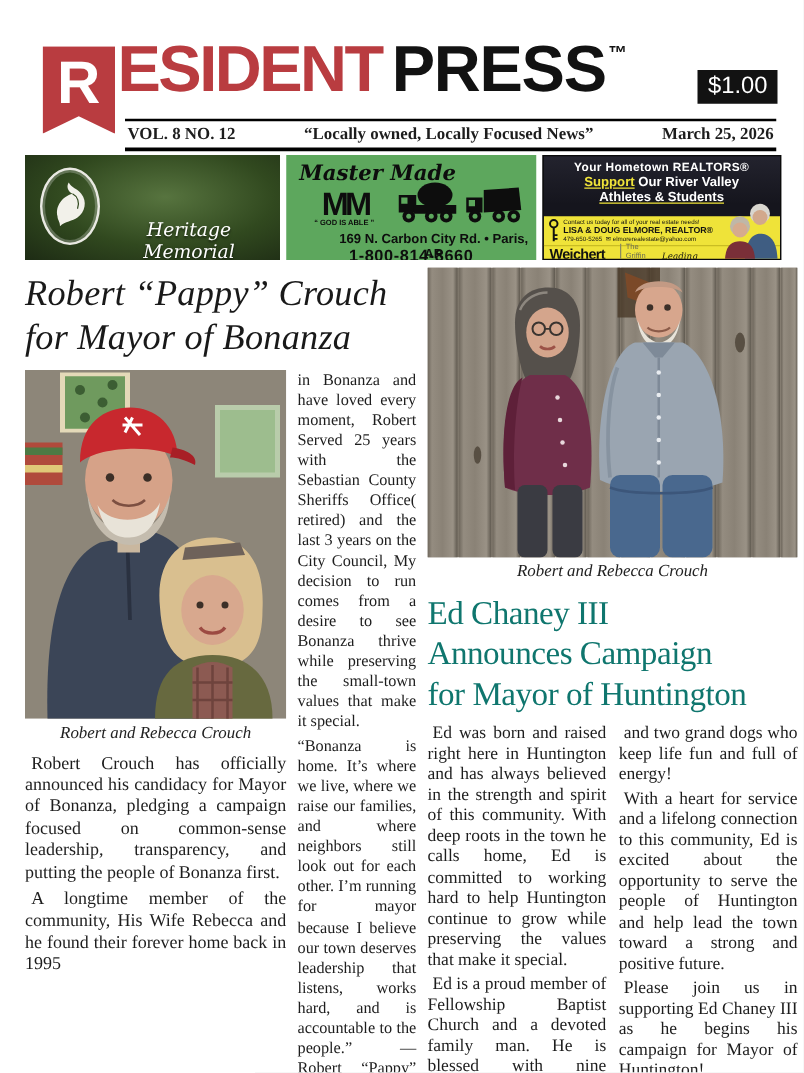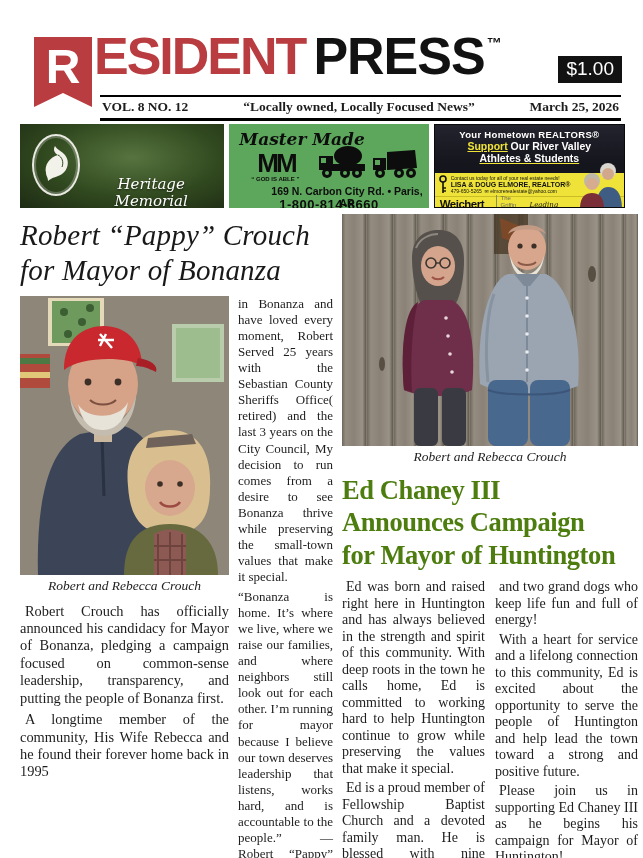--- a/index.html
+++ b/index.html
@@ -64,21 +64,21 @@
   .right-sec { width:296px; }
   h1.headline1 { font-style:italic; font-weight:400; font-size:29px; line-height:1.2; letter-spacing:.2px; margin:4px 0 8px; color:#191919; }
   .leftflex { display:flex; gap:9px; }
   .colA { width:209px; }
   .colB { width:95px; font-size:13px; line-height:1.24; text-align:justify; }
   .colB p + p { margin-top:3px; }
   .caption { font-style:italic; font-size:13.5px; text-align:center; margin:3px 0 9px; color:#222; }
   .bodytext { font-size:14.4px; line-height:1.21; text-align:justify; }
   .bodytext p { text-indent:5px; }
   .bodytext p + p { margin-top:4px; }
-  h2.headline2 { font-weight:bold; font-size:26.5px; line-height:1.22; letter-spacing:-.4px; margin:2px 0 8px; color:#4d7c0f; }
+  h2.headline2 { font-weight:normal; font-size:26.5px; line-height:1.22; letter-spacing:-.4px; margin:2px 0 8px; color:#0f766e; }
   .rcols { display:flex; gap:10px; }
   .rcol { width:143px; font-size:14px; line-height:1.18; text-align:justify; }
   .rcol p { text-indent:4px; }
   .rcol p + p { margin-top:3px; }
   figure { margin:0; }
   .photo-frame svg { display:block; }
 </style>
 </head>
 <body>
 

